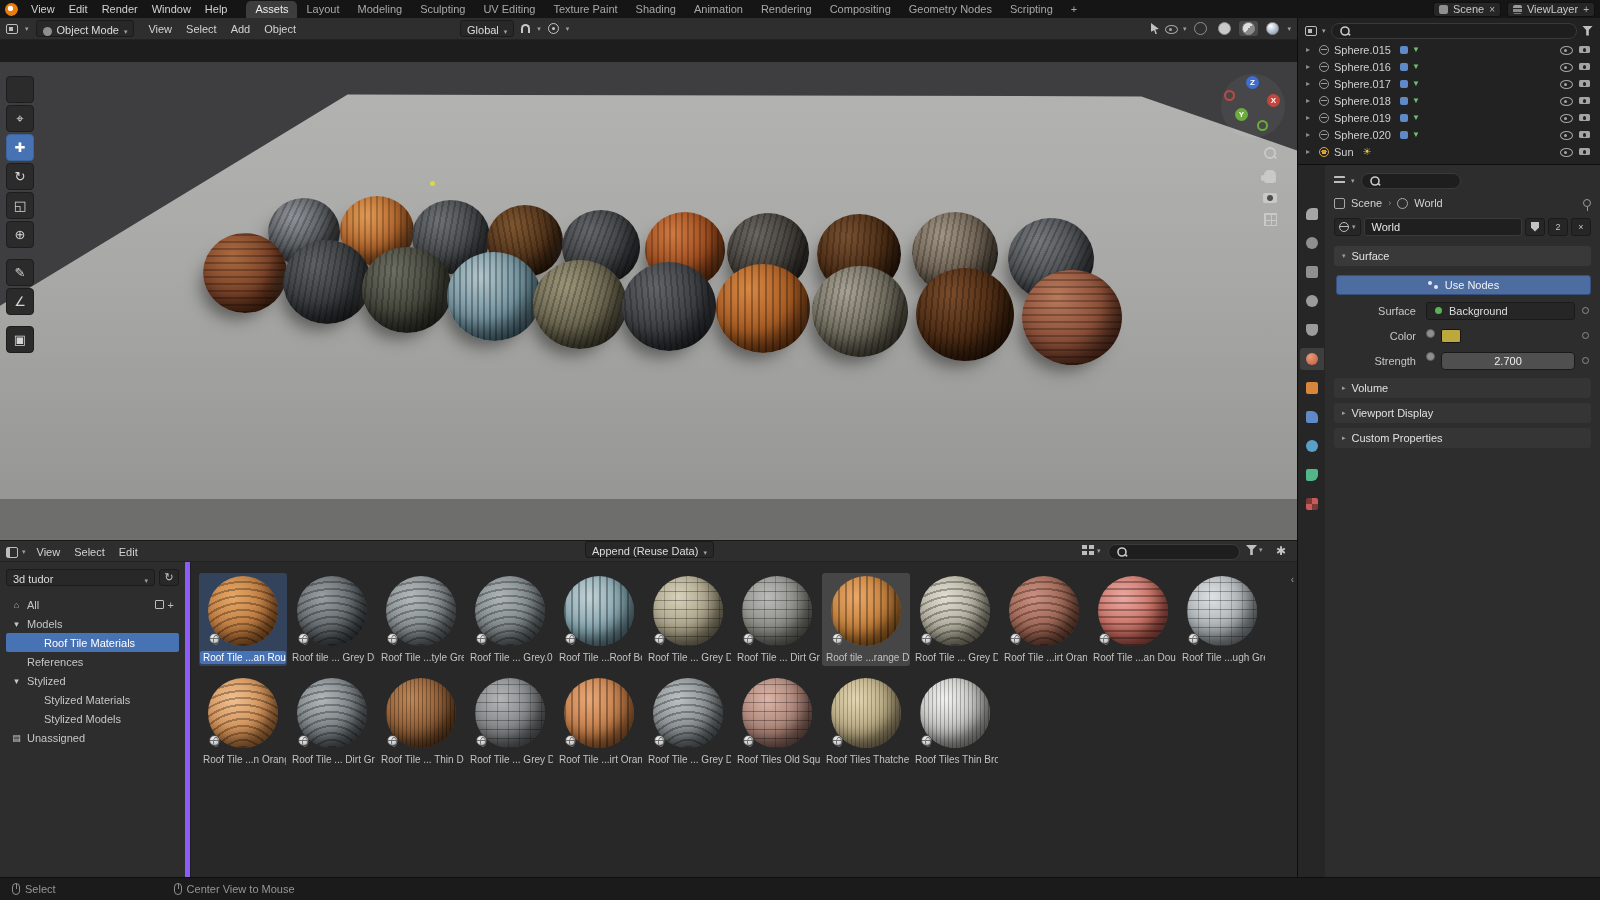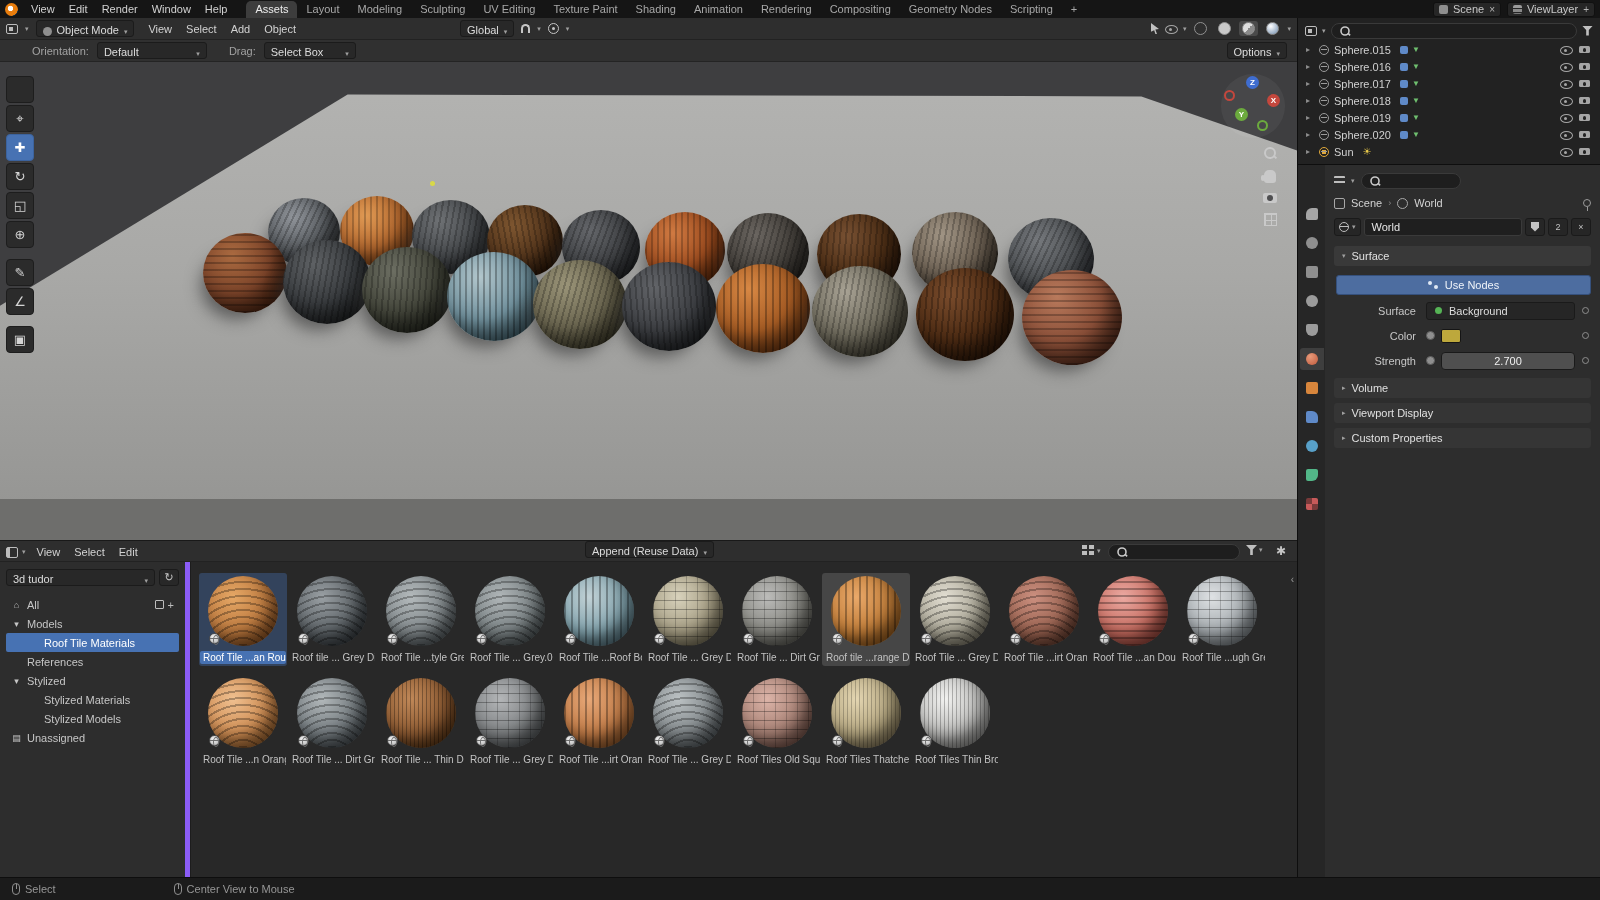--- a/index.html
+++ b/index.html
@@ -124,21 +124,21 @@
   .shield{width:8px;height:10px;background:#c2c2c2;clip-path:polygon(0 0,100% 0,100% 60%,50% 100%,0 60%)}
   .sect{display:flex;align-items:center;gap:6px;height:20px;background:#393939;border-radius:3px;margin-top:7px;padding:0 8px;color:#e0e0e0}
   .sect.collapsed{background:#353535;margin-top:5px}
   .usenodes{height:20px;margin:9px 0 3px 2px;background:#4d6da0;border:1px solid #35507c;border-radius:3px;color:#eff3f9;display:flex;align-items:center;justify-content:center;gap:7px}
   .node-ic{width:10px;height:8px;position:relative}
   .node-ic::before,.node-ic::after{content:"";position:absolute;width:4px;height:4px;border-radius:50%;background:#dfe8f4}
   .node-ic::after{right:0;bottom:0}
   .node-ic::before{left:0;top:0}
   .prow{display:flex;align-items:center;height:25px;position:relative;padding-right:16px}
   .plabel{width:92px;text-align:right;padding-right:10px;color:#c6c6c6;flex:none}
-  .pval{flex:1;display:flex;align-items:center;gap:6px}
+  .pval{flex:1;display:flex;align-items:flex-start;gap:6px}
   .valbtn{flex:1;height:18px;background:#262626;border:1px solid #1a1a1a;border-radius:3px;display:flex;align-items:center;gap:7px;padding:0 8px;color:#dedede}
   .dot-green{width:7px;height:7px;border-radius:50%;background:#56b456;flex:none}
   .socket{width:9px;height:9px;border-radius:50%;background:#8f8f8f;border:1px solid #5e5e5e;flex:none}
   .swatch{width:20px;height:14px;border-radius:2px;background:#bda83c;border:1px solid #151515;flex:none}
   .slider{flex:1;height:18px;background:#4f4f4f;border:1px solid #1a1a1a;border-radius:4px;display:flex;align-items:center;justify-content:center;color:#f0f0f0}
   .deco-dot{position:absolute;right:2px;width:7px;height:7px;border:1px solid #8d8d8d;border-radius:50%}
 
   
   .abheader{position:absolute;left:0;top:540px;width:1297px;height:22px;background:#2e2e2e;border-top:1px solid #191919;border-bottom:1px solid #222;z-index:9}
   .abh-left{position:absolute;left:6px;top:0;height:22px;display:flex;align-items:center;gap:4px}
@@ -268,36 +268,20 @@
       <span class="shade-wrap active">
           <span class="shade material"></span>
         </span>
       <span class="shade-wrap">
           <span class="shade rendered"></span>
         </span>
       <span class="caret">▾</span>
     </div>
   </div>
 
-  <div class="tools-row">
-    <span class="label-dim">Orientation:</span>
-    <div class="dd" style="width:110px;justify-content:space-between">
-      <span>Default</span>
-      <span class="caret">▾</span>
-    </div>
-    <span class="label-dim" style="margin-left:14px">Drag:</span>
-    <div class="dd" style="width:92px;justify-content:space-between">
-      <span>Select Box</span>
-      <span class="caret">▾</span>
-    </div>
-    <div class="dd ml-auto">
-      <span>Options</span>
-      <span class="caret">▾</span>
-    </div>
-  </div>
 
   <div class="viewport">
     <div class="plane"></div>
     <div class="plane-front"></div>
     <span class="sun-dot"></span>
 
     <div class="spheres-layer">
 
     <div class="vsphere" style="left: 268px; top: 136px; width: 72px; height: 68px; background: repeating-linear-gradient(115deg, rgba(0, 0, 0, 0.22) 0px, rgba(0, 0, 0, 0.22) 2px, rgba(0, 0, 0, 0) 2px, rgba(0, 0, 0, 0) 6px), radial-gradient(circle at 35% 28%, rgb(144, 148, 154), rgb(90, 94, 98) 48%, rgb(30, 32, 34) 85%);"></div>
         <div class="vsphere" style="left: 340px; top: 134px; width: 74px; height: 70px; background: repeating-linear-gradient(90deg, rgba(0, 0, 0, 0.22) 0px, rgba(0, 0, 0, 0.22) 2px, rgba(0, 0, 0, 0) 2px, rgba(0, 0, 0, 0) 6px), radial-gradient(circle at 35% 28%, rgb(224, 154, 84), rgb(181, 105, 47) 48%, rgb(90, 44, 12) 85%);"></div>

